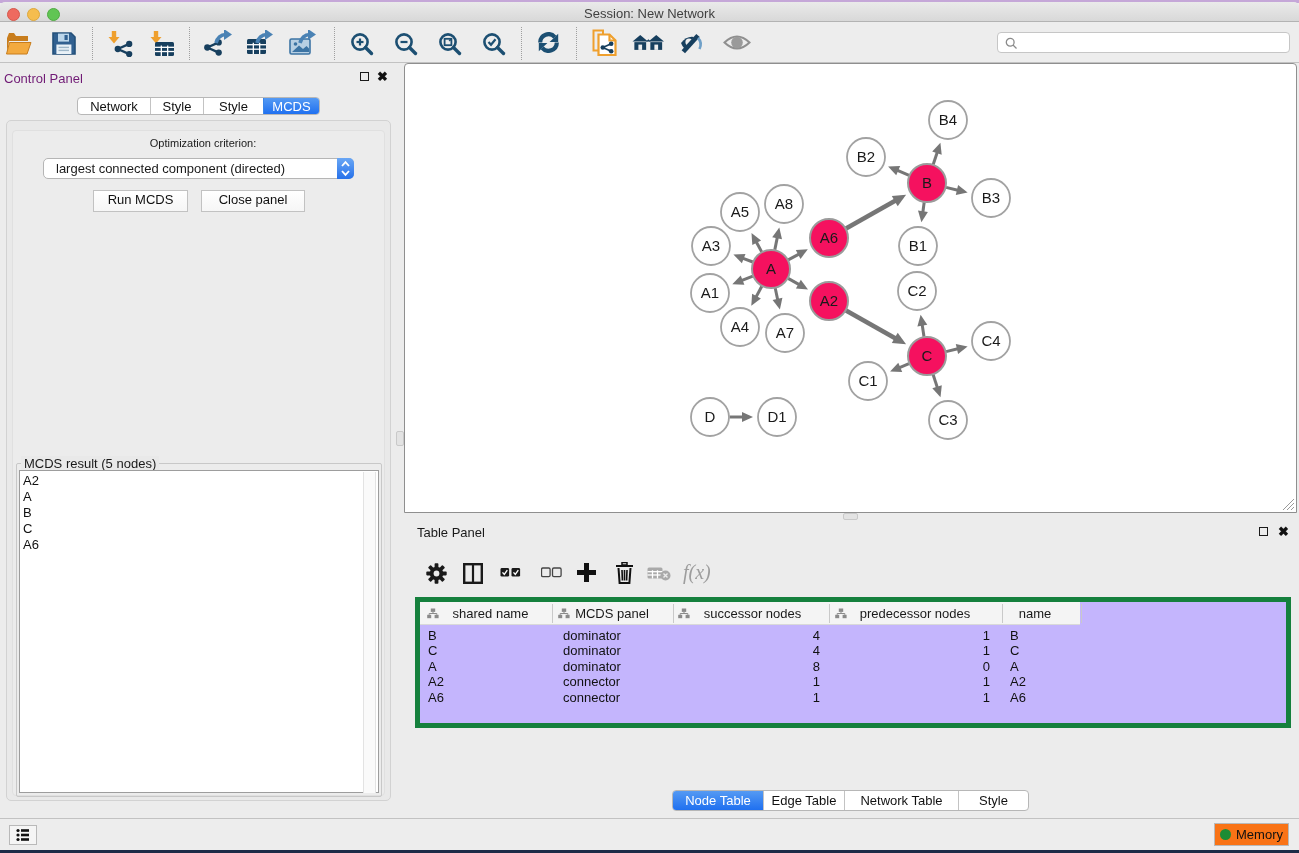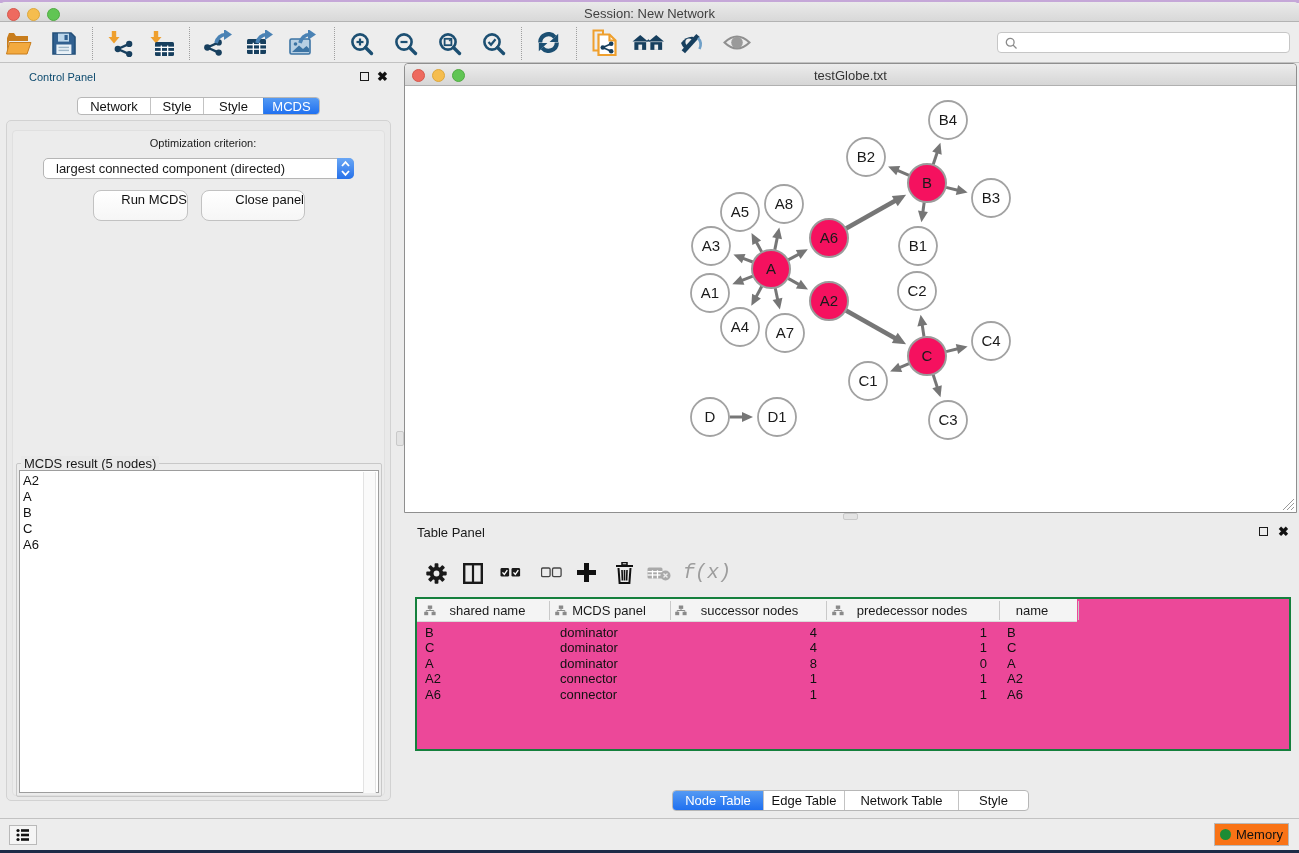--- a/index.html
+++ b/index.html
@@ -7,51 +7,51 @@
 
 #deskTop{left:0;top:0;width:1299px;height:3px;background:#c5a7d8}
 #titlebar{left:0;top:2px;width:1299px;height:20px;background:linear-gradient(#eaeaea,#d8d8d8);border-bottom:1px solid #b3b3b3;border-radius:5px 5px 0 0}
 #titlebar .tl{position:absolute;top:5.5px;width:13px;height:13px;border-radius:50%}
 #apptitle{left:0;top:6px;width:1299px;text-align:center;color:#404040;font-size:13px}
 #toolbar{left:0;top:22px;width:1299px;height:41px;background:#ededed;border-bottom:1px solid #c2c2c2}
 .sep{position:absolute;top:27px;height:33px;width:0;border-left:1px dotted #9f9f9f}
 
 #search{left:997px;top:32px;width:293px;height:21px;background:#fff;border:1px solid #c6c6c6;border-radius:4px}
 
-#cp-title{left:29px;top:71px;font-size:11px;color:#0c4a6e}
+#cp-title{left:4px;top:71px;font-size:13px;color:#701a75}
 .winbtn-sq{position:absolute;width:9px;height:9px;border:1.6px solid #1a1a1a}
 .winbtn-x{position:absolute;font-size:13px;font-weight:bold;color:#111;line-height:10px}
 #cp-tabs{left:77px;top:97px;height:18px;display:flex;border:1px solid #b7b7b7;border-radius:4px;background:#fff;overflow:hidden}
 #cp-tabs .seg{padding:0;text-align:center;font-size:13px;line-height:17px;color:#111;border-left:1px solid #c3c3c3}
 #cp-tabs .seg:first-child{border-left:none}
 #cp-tabs .sel{background:linear-gradient(#559af3,#1f70f0);color:#fff;border-left-color:#3a86ea}
 #cp-outer{left:6px;top:120px;width:385px;height:681px;background:#e9e9e9;border:1px solid #d2d2d2;border-radius:5px}
 #cp-inner{left:12px;top:130px;width:373px;height:666px;background:#ececec;border:1px solid #e0e0e0;border-radius:4px}
 #opt-label{left:4px;top:137px;width:398px;text-align:center;font-size:11px;color:#1a1a1a}
 #dropdown{left:43px;top:158px;width:311px;height:21px;background:#fff;border:1px solid #b5b5b5;border-radius:5px}
 #dd-text{position:absolute;left:12px;top:2px;font-size:13px;color:#1a1a1a}
 #dd-btn{position:absolute;right:-1px;top:-1px;width:17px;height:21px;border-radius:0 5px 5px 0;background:linear-gradient(#6aa7f5,#2671ea)}
-.btn{position:absolute;height:31px;background:linear-gradient(#ffffff,#f6f6f6);border:1px solid #c2c2c2;border-radius:8px;text-align:right;font-size:13px;color:#111;line-height:17px}
+.btn{position:absolute;height:22px;background:linear-gradient(#ffffff,#f6f6f6);border:1px solid #c2c2c2;border-radius:0;text-align:center;font-size:13px;color:#111;line-height:17px}
 
 #grp{left:16px;top:463px;width:366px;height:334px;border:1px solid #c8c8c8;border-radius:2px}
 #grp-label{left:21px;top:456px;background:#e9e9e9;padding:0 3px;font-size:13px;color:#1a1a1a}
 #list{left:19px;top:470px;width:360px;height:323px;background:#fff;border:1px solid #9d9d9d}
 #list .it{position:absolute;left:3px;font-size:13px;color:#111}
 #list-sb{position:absolute;right:2px;top:1px;width:13px;height:321px;background:#fafafa;border-left:1px solid #e3e3e3;border-right:1px solid #e3e3e3}
 
 #netwin{left:404px;top:63px;width:893px;height:450px;background:#fff;border:1px solid #8f8f8f;border-radius:4px 4px 0 0}
 #net-tb{position:absolute;left:0;top:0;width:891px;height:22px;background:linear-gradient(#ececec,#d6d6d6);border-bottom:1px solid #b0b0b0;border-radius:4px 4px 0 0}
 #net-tb .tl{position:absolute;top:5px;width:13px;height:13px;border-radius:50%}
 #net-title{position:absolute;left:0;top:4px;width:100%;text-align:center;font-size:13px;color:#333}
 #canvas{position:absolute;left:0;top:23px;width:891px;height:425px;background:#fff}
 
 .dimple{position:absolute;background:#e3e3e3;border:1px solid #c9c9c9;border-radius:2px}
 
 #tp-title{left:417px;top:525px;font-size:13px;color:#1a1a1a}
-#tbl-box{left:415px;top:597px;width:876px;height:154px;background:#ec4899;border:2px solid #15803d}
+#tbl-box{left:415px;top:597px;width:876px;height:131px;background:#c4b5fd;border:5px solid #15803d}
 #tbl-head{position:absolute;left:0;top:0;width:660px;height:23px;background:#f4f4f4;border-bottom:1px solid #d9d9d9}
 .th{position:absolute;top:4px;font-size:13px;color:#1a1a1a;text-align:center}
 .colsep{position:absolute;top:2px;height:19px;width:0;border-left:1px solid #c9c9c9}
 .cell{position:absolute;font-size:13px;color:#111}
 
 #bot-tabs{left:672px;top:790px;height:21px;display:flex;border:1px solid #b7b7b7;border-radius:4px;background:#fff;overflow:hidden}
 #bot-tabs .seg{text-align:center;font-size:13px;line-height:19px;color:#111;border-left:1px solid #c3c3c3}
 #bot-tabs .seg:first-child{border-left:none}
 #bot-tabs .sel{background:linear-gradient(#559af3,#1f70f0);color:#fff}
 
@@ -220,26 +220,20 @@
 <div id="list" class="abs">
  <div class="it" style="top:2px">A2</div>
  <div class="it" style="top:18px">A</div>
  <div class="it" style="top:34px">B</div>
  <div class="it" style="top:50px">C</div>
  <div class="it" style="top:66px">A6</div>
  <div id="list-sb"></div>
 </div>
 
 <div id="netwin" class="abs">
- <div id="net-tb">
-      <div class="tl" style="left:7px;background:#ee6a5f;border:1px solid #d5584c"></div>
-      <div class="tl" style="left:27px;background:#f5bd4e;border:1px solid #dda73c"></div>
-      <div class="tl" style="left:47px;background:#61c554;border:1px solid #50ab43"></div>
-      <div id="net-title">testGlobe.txt</div>
-    </div>
  <div id="canvas">
       <svg width="891" height="426" style="position:absolute;left:0;top:-1px" font-family="Liberation Sans, sans-serif">
         <line x1="356.7" y1="165.9" x2="350.8" y2="155.0" stroke="#767676" stroke-width="3.0"></line>
         <polygon points="346.5,147.1 356.1,154.4 347.3,159.1" fill="#767676"></polygon>
         <line x1="369.8" y1="163.9" x2="372.5" y2="150.4" stroke="#767676" stroke-width="3.0"></line>
         <polygon points="374.3,141.5 377.0,153.3 367.2,151.3" fill="#767676"></polygon>
         <line x1="347.8" y1="176.0" x2="336.8" y2="171.8" stroke="#767676" stroke-width="3.0"></line>
         <polygon points="328.4,168.6 340.5,167.9 336.9,177.2" fill="#767676"></polygon>
         <line x1="347.9" y1="190.1" x2="335.7" y2="194.9" stroke="#767676" stroke-width="3.0"></line>
         <polygon points="327.3,198.2 335.7,189.5 339.4,198.8" fill="#767676"></polygon>
@@ -373,21 +367,21 @@
 </svg>
 <svg class="abs" style="left:647px;top:566px" width="24" height="15" viewBox="0 0 24 15">
     <rect x="0.5" y="1.5" width="15" height="11" rx="1.5" fill="#a9a9a9"></rect>
     <line x1="0.5" y1="5.68" x2="15.5" y2="5.68" stroke="#fff" stroke-width="1.3"></line>
     <line x1="0.5" y1="8.98" x2="15.5" y2="8.98" stroke="#fff" stroke-width="1.3"></line>
     <line x1="5.5" y1="4.25" x2="5.5" y2="12.5" stroke="#fff" stroke-width="1.3"></line>
     <line x1="10.5" y1="4.25" x2="10.5" y2="12.5" stroke="#fff" stroke-width="1.3"></line>
     <circle cx="18.5" cy="9.5" r="5" fill="#a9a9a9"></circle>
     <path d="M16.5 7.5 L20.5 11.5 M20.5 7.5 L16.5 11.5" stroke="#ececec" stroke-width="1.4"></path>
   </svg>
-<div class="abs" style="left:683px;top:561px;font-family:Liberation Mono, monospace;font-style:italic;font-size:20px;color:#9d9d9d">f(x)</div>
+<div class="abs" style="left:683px;top:561px;font-family:Liberation Serif, serif;font-style:italic;font-size:20px;color:#9d9d9d">f(x)</div>
 <div id="tbl-box" class="abs">
  <div id="tbl-head">
       <svg class="abs" style="left:7px;top:6px" width="12" height="11" viewBox="0 0 12 11">
         <rect x="3.8" y="0.5" width="4.4" height="3.4" fill="#8a8a8a"></rect>
         <rect x="0.2" y="6.8" width="4.0" height="3.4" fill="#8a8a8a"></rect>
         <rect x="7.6" y="6.8" width="4.0" height="3.4" fill="#8a8a8a"></rect>
         <path d="M6 4 L6 5.5 M2.2 6.8 L2.2 5.5 L9.8 5.5 L9.8 6.8" fill="none" stroke="#8a8a8a" stroke-width="1"></path>
       </svg>
       <div class="th" style="left:17px;width:107px">shared name</div>
       <svg class="abs" style="left:138px;top:6px" width="12" height="11" viewBox="0 0 12 11">

